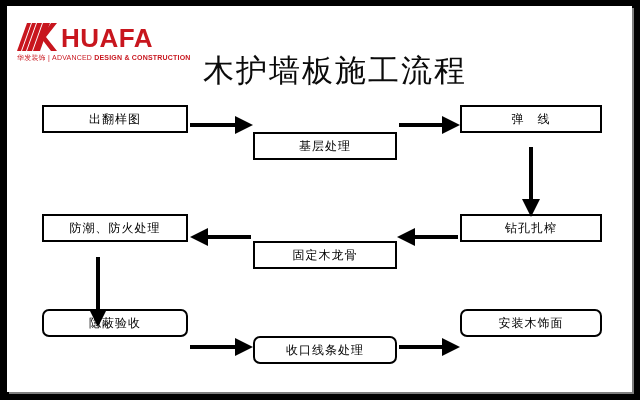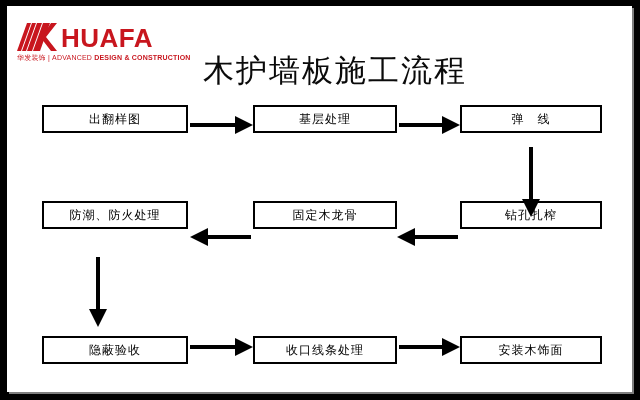--- a/index.html
+++ b/index.html
@@ -26,22 +26,22 @@
     position:absolute;left:196px;top:23px;font-size:31px;color:#0a0a0a;
     letter-spacing:2px;white-space:nowrap;margin-top:21px;
   }
   
   .fbox{
     position:absolute;box-sizing:border-box;height:28px;
     border:2px solid #000;background:#fff;
     display:flex;align-items:center;justify-content:center;
     font-size:12px;color:#000000;white-space:nowrap;letter-spacing:1px;
   }
-  .c1{left:35px;width:146px;} .c2{left:246px;width:144px;} .c3{left:453px;width:142px;}
-  .r1{top:99px;} .r2{top:195px;} .r3{top:330px;}
+  .c1{left:35px;width:146px;} .c2{left:246px;width:144px;margin-top:27px;} .c3{left:453px;width:142px;}
+  .r1{top:99px;} .r2{top:208px;} .r3{top:303px;border-radius:7px;}
   .arrows{position:absolute;left:0;top:0;pointer-events:none;}
 </style>
 </head>
 <body>
 
 <div class="slide">
 
   <div class="logo">
     <div class="logo-row">
       <span class="k-mark">

